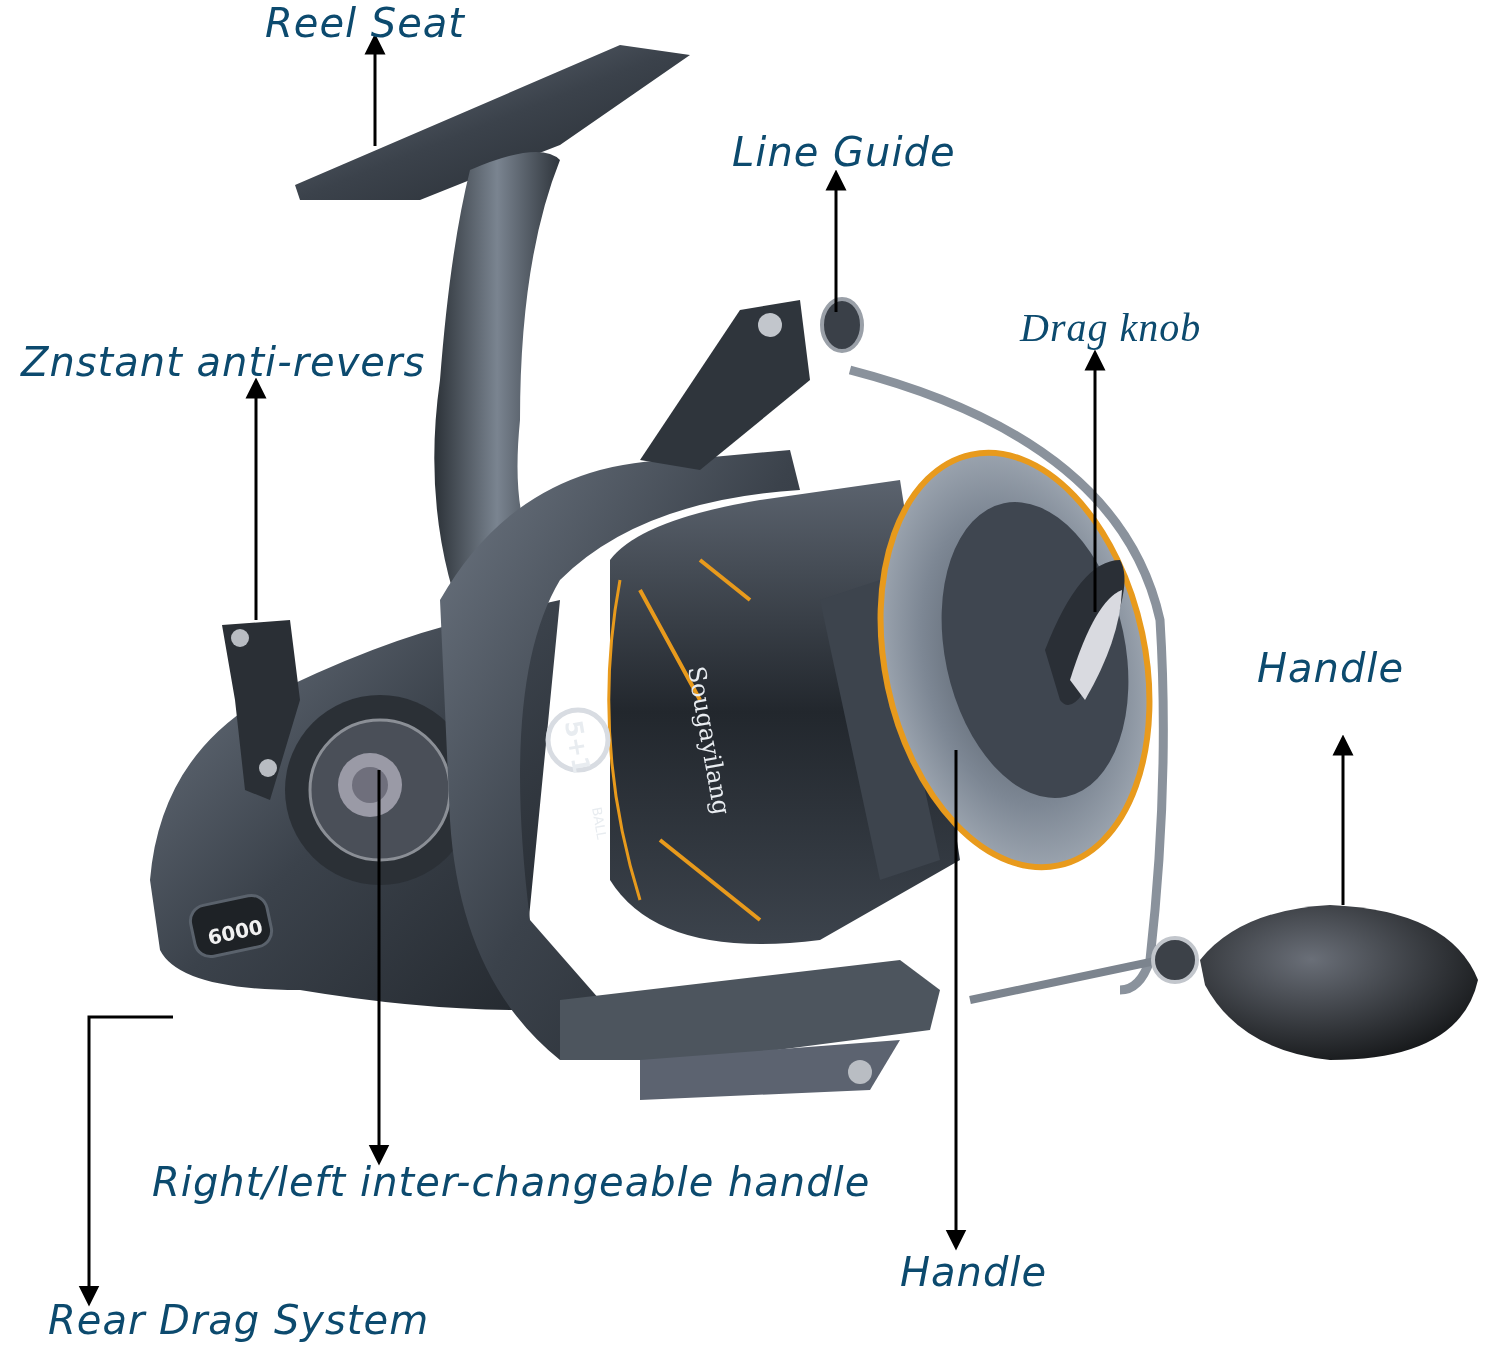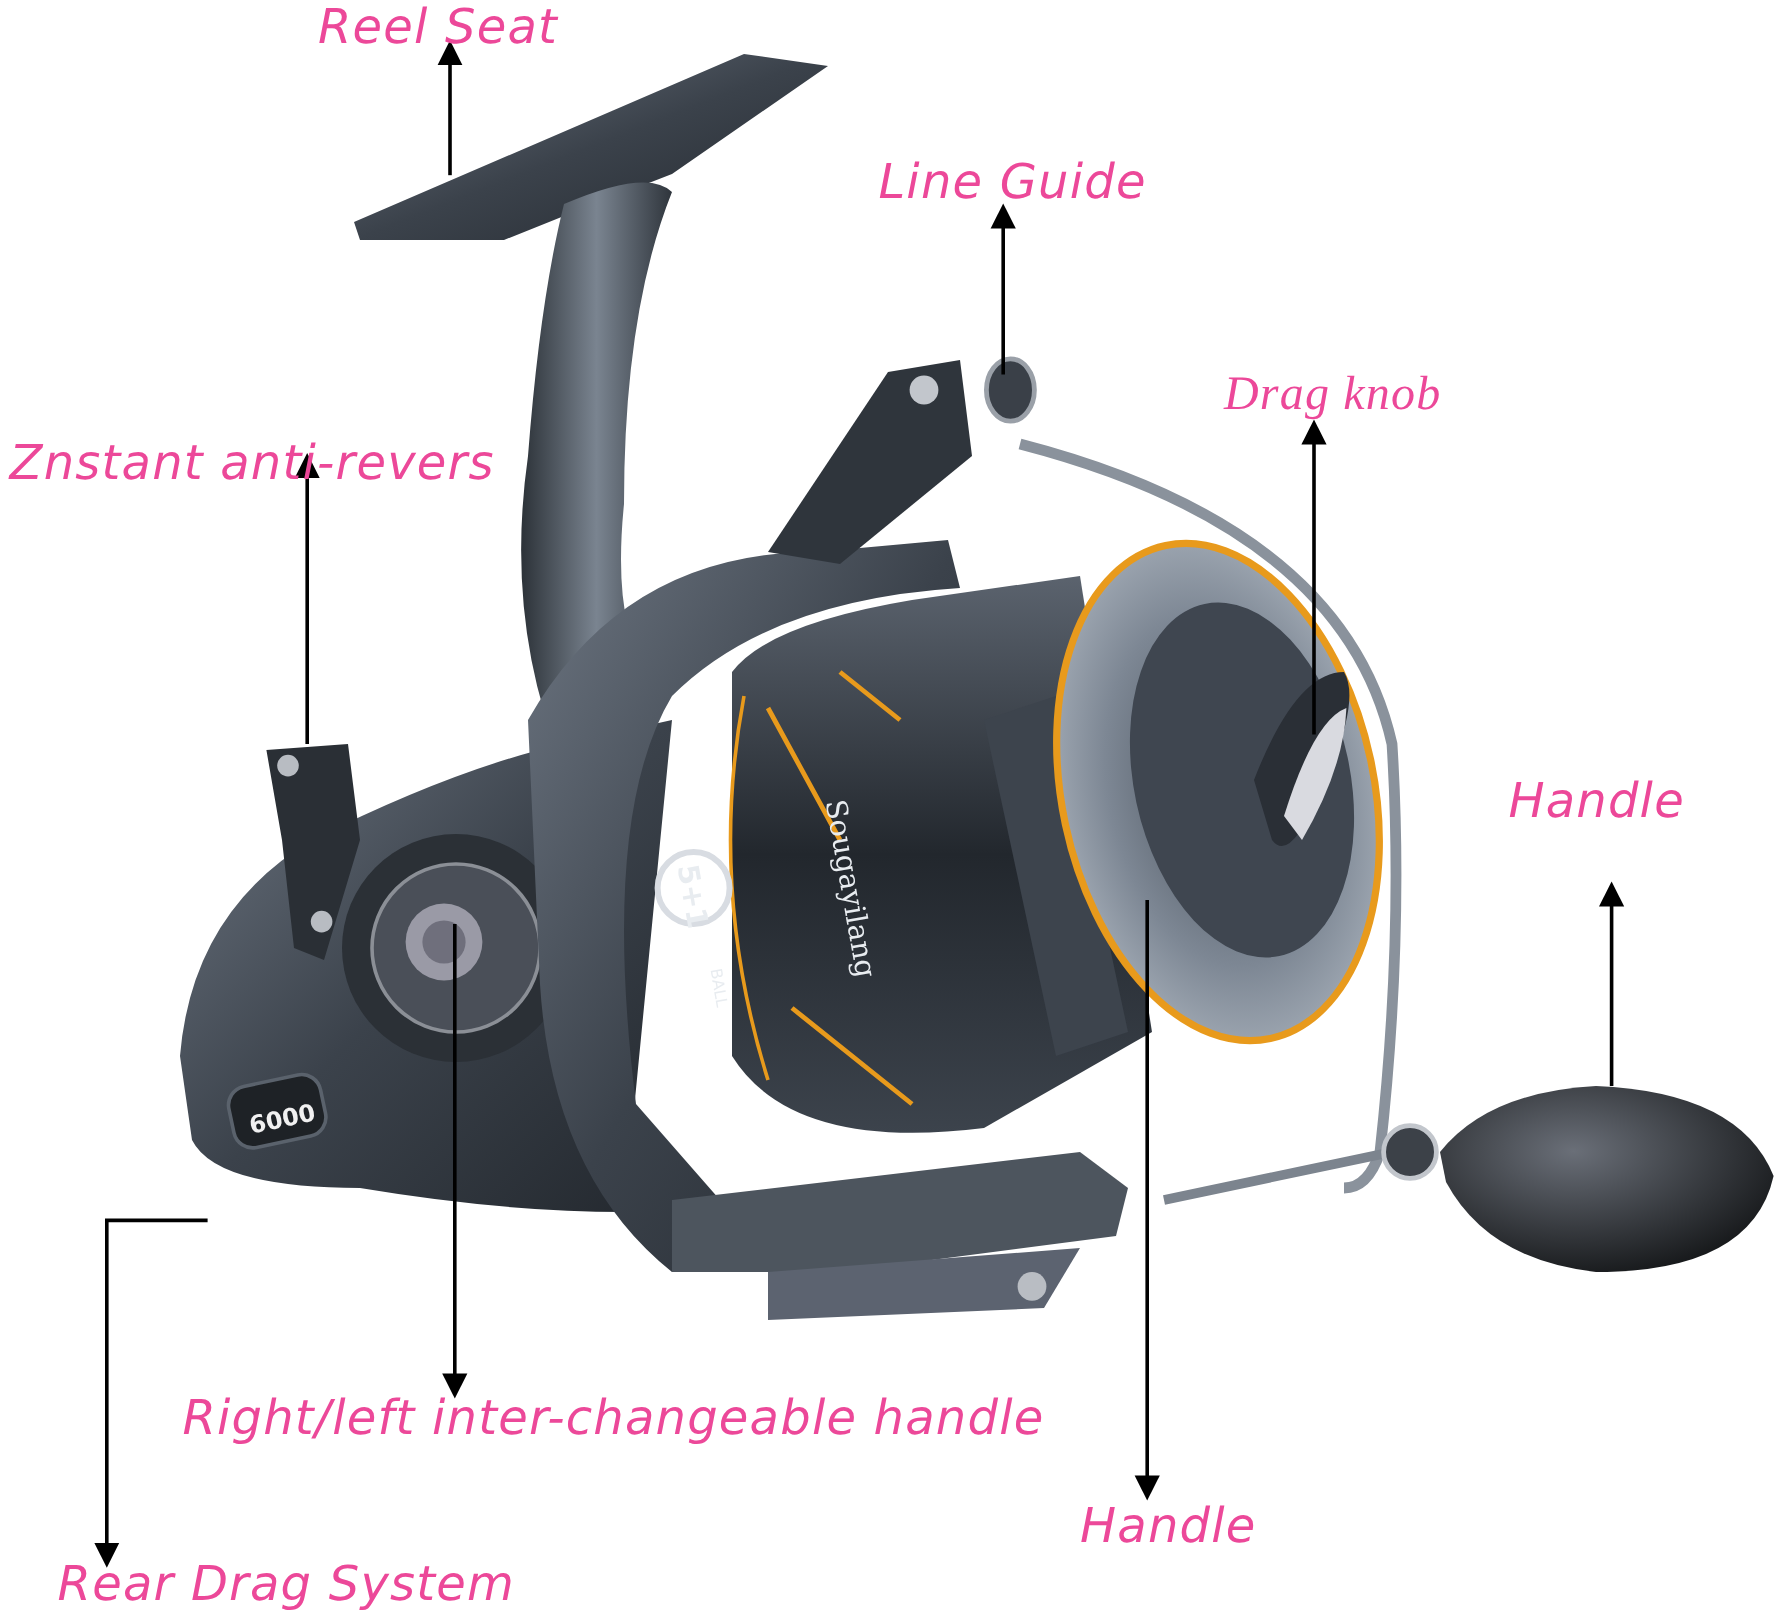--- a/index.html
+++ b/index.html
@@ -1,18 +1,18 @@
 <!DOCTYPE html>
 <html><head>
 <meta charset="utf-8">
 <style>
   html,body{margin:0;padding:0;background:#ffffff;}
   body{width:1487px;height:1346px;position:relative;overflow:hidden;
        font-family:"DejaVu Sans","Liberation Sans",sans-serif;}
-  .label{position:absolute;font-style:italic;color:#ec4899;font-size:40px;
+  .label{position:absolute;font-style:italic;color:#0c4a6e;font-size:40px;
          line-height:1;white-space:nowrap;letter-spacing:1px;}
   svg.art{position:absolute;left:0;top:0;}
 </style>
 </head>
 <body>
 
 <svg class="art" width="1487" height="1346" viewBox="0 0 1487 1346">
   <defs>
     <linearGradient id="gBody" x1="0" y1="0" x2="1" y2="1">
       <stop offset="0" stop-color="#6d7682"></stop>
@@ -111,17 +111,17 @@
     <line x1="1343" y1="905" x2="1343" y2="745" marker-end="url(#arr)"></line>
     <line x1="379" y1="770" x2="379" y2="1155" marker-end="url(#arr)"></line>
     <line x1="956" y1="750" x2="956" y2="1240" marker-end="url(#arr)"></line>
     <polyline points="173,1017 89,1017 89,1296" marker-end="url(#arr)"></polyline>
   </g>
 </svg>
 
 <div class="label" style="left:265px;top:3px;">Reel Seat</div>
 <div class="label" style="left:732px;top:132px;">Line Guide</div>
 <div class="label" style="left:1020px;top:308px;font-family:Liberation Serif, serif;">Drag knob</div>
-<div class="label" style="left:8px;top:342px;margin-top:24px;">Znstant anti-revers</div>
+<div class="label" style="left:21px;top:342px;">Znstant anti-revers</div>
 <div class="label" style="left:1257px;top:648px;">Handle</div>
 <div class="label" style="left:152px;top:1162px;">Right/left inter-changeable handle</div>
 <div class="label" style="left:900px;top:1252px;">Handle</div>
 <div class="label" style="left:24px;top:1300px;margin-left:24px;">Rear Drag System</div>
 
 </body></html>

